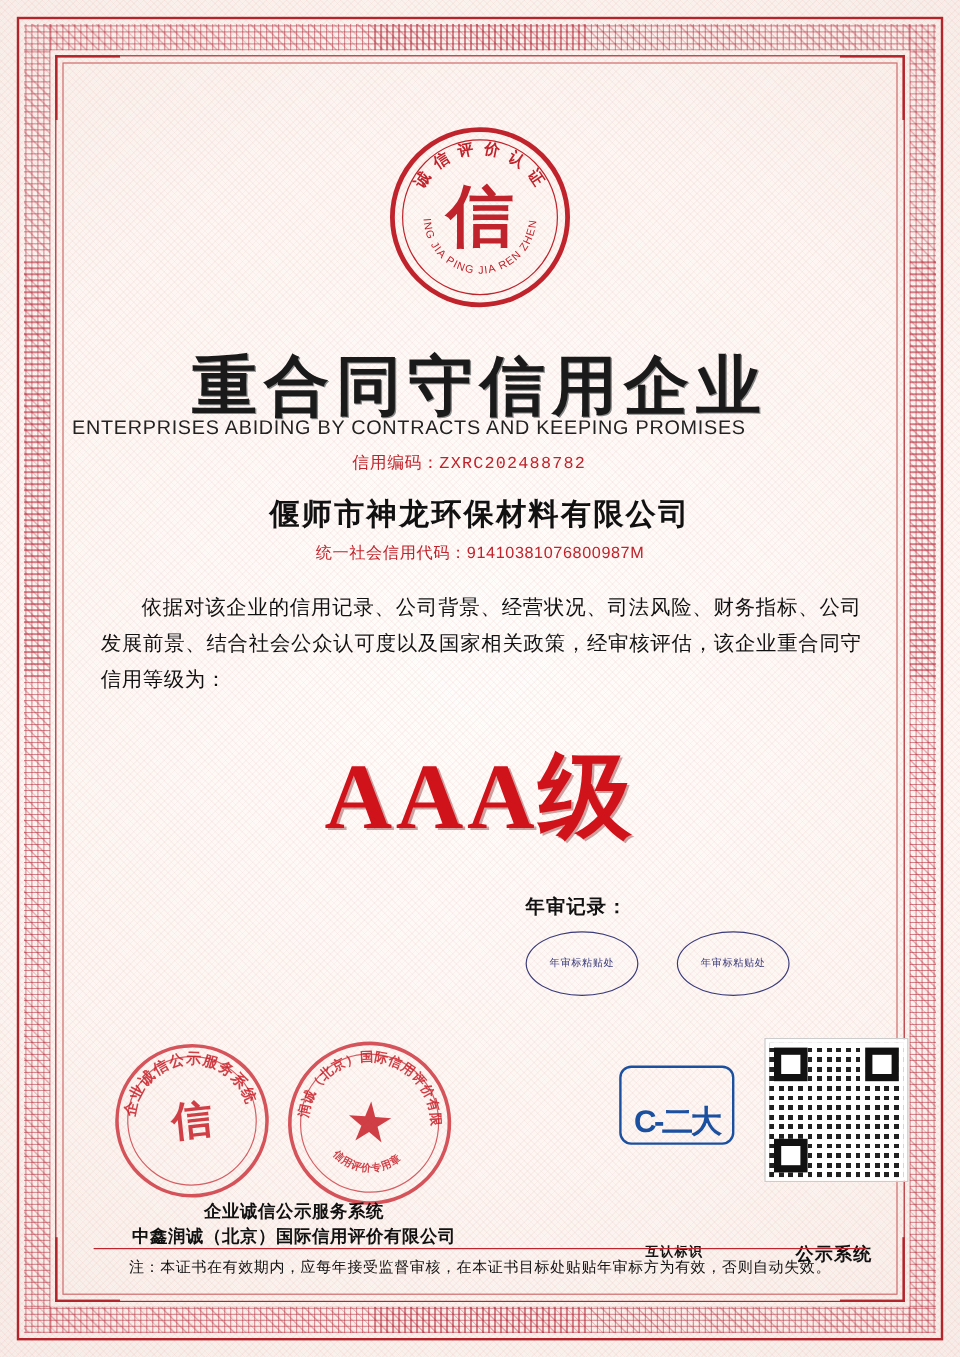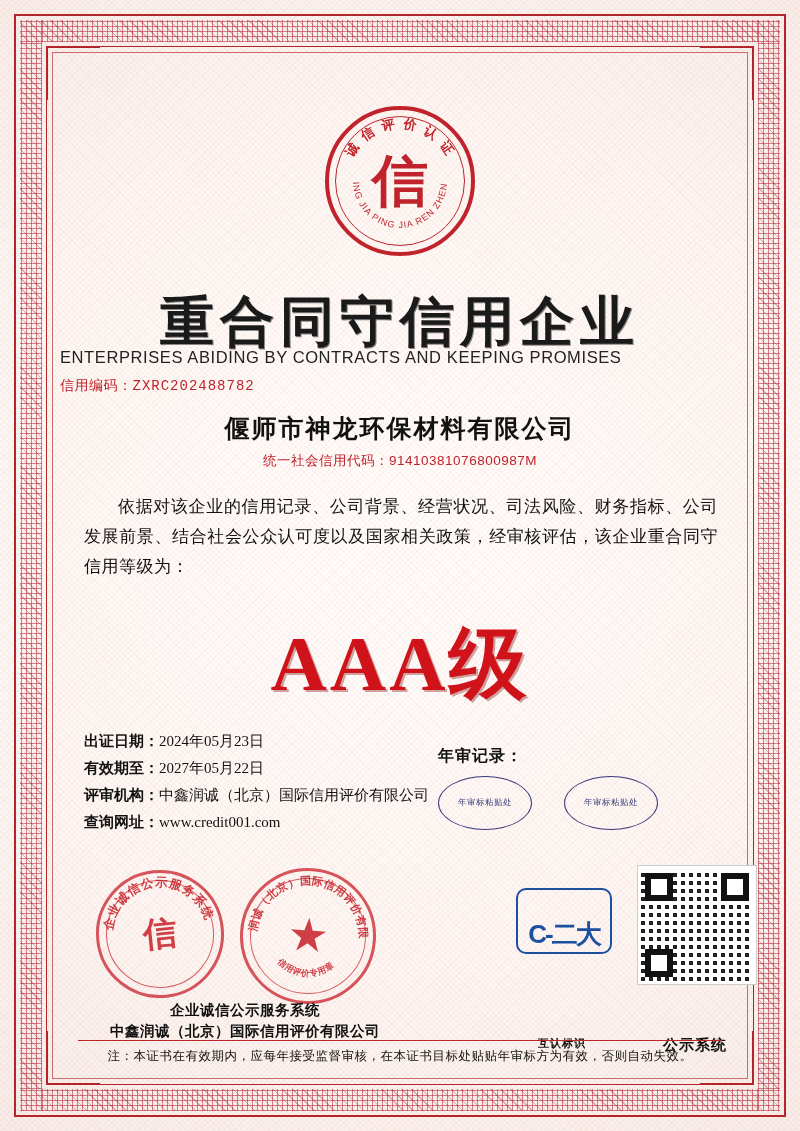--- a/index.html
+++ b/index.html
@@ -99,21 +99,21 @@
   .title-en{
     position:absolute;top:288px;left:0;right:0;
     text-align:left;
     font-family:"Liberation Sans", sans-serif;
     font-size:16.5px;
     letter-spacing:0.6px;
     color:#222;
   }
   .credit-no{
     position:absolute;top:317px;left:0;right:0;
-    text-align:left;padding-right:18px;
+    text-align:center;padding-right:18px;
     font-family:"Liberation Sans", sans-serif;
     font-size:14px;
     color:#c0232b;
     letter-spacing:0.5px;
   }
   .credit-no .code{font-family:"Liberation Mono", monospace;letter-spacing:1px;}
 
   .company{
     position:absolute;top:352px;left:0;right:0;
     text-align:center;
@@ -306,34 +306,20 @@
 
     <div class="company">偃师市神龙环保材料有限公司</div>
     <div class="usci">
       <span>统一社会信用代码：</span><span>91410381076800987M</span>
     </div>
 
     <div class="body-text">依据对该企业的信用记录、公司背景、经营状况、司法风险、财务指标、公司发展前景、结合社会公众认可度以及国家相关政策，经审核评估，该企业重合同守信用等级为：</div>
 
     <div class="grade">AAA级</div>
 
-    <div class="details">
-      <div class="row">
-        <span>出证日期：</span><span class="v">2024年05月23日</span>
-      </div>
-      <div class="row">
-        <span>有效期至：</span><span class="v">2027年05月22日</span>
-      </div>
-      <div class="row">
-        <span>评审机构：</span><span class="v">中鑫润诚（北京）国际信用评价有限公司</span>
-      </div>
-      <div class="row">
-        <span>查询网址：</span><span class="v url">www.credit001.com</span>
-      </div>
-    </div>
 
     <div class="annual">年审记录：</div>
     <div class="annual-circles">
       <div class="annual-circle">年审标粘贴处</div>
       <div class="annual-circle">年审标粘贴处</div>
     </div>
 
     <div class="bottom">
 
       <div class="stamp stamp-a">

